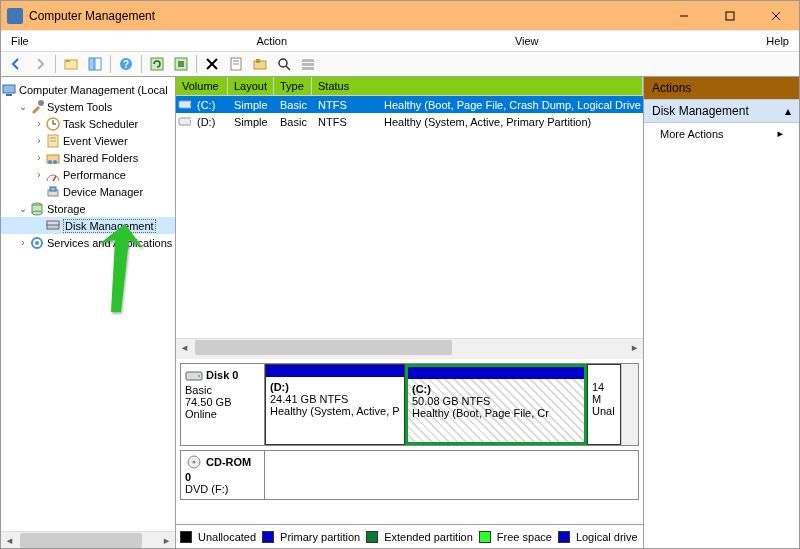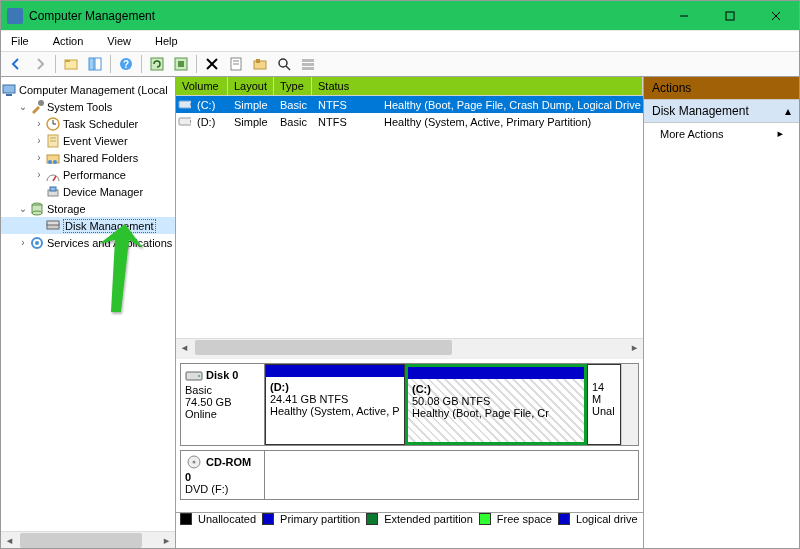--- a/index.html
+++ b/index.html
@@ -10,27 +10,27 @@
     background: #fff;
     width: 800px;
     height: 549px;
     overflow: hidden;
     border: 1px solid #999;
   }
   .titlebar {
     height: 30px;
     display: flex;
     align-items: center;
-    background: #22c55e;
+    background: #fdba74;
     border-bottom: 1px solid #e8e8e8;
   }
   .titlebar .icon { width: 16px; height: 16px; margin: 0 6px; background:#3b78b5; border-radius:2px; position:relative;}
   .titlebar .title { flex: 1; font-size: 12px; }
   .winbtn { width: 46px; height: 30px; display:flex; align-items:center; justify-content:center; color:#000; }
-  .menubar { height: 20px; display:flex; align-items:center; padding: 0 4px; gap:12px; }
+  .menubar { height: 20px; display:flex; align-items:center; padding: 0 4px; gap:4px;justify-content:space-between; }
   .menubar span { padding: 2px 6px; }
   .toolbar { height: 26px; border-top:1px solid #ddd; border-bottom:1px solid #a0a0a0; display:flex; align-items:center; padding: 0 4px; gap:2px; background:#fafafa;}
   .tbtn { width:22px; height:22px; display:flex; align-items:center; justify-content:center; border:1px solid transparent; }
   .tsep { width:1px; height:18px; background:#c0c0c0; margin:0 2px;}
   .main { display:flex; height: calc(549px - 30px - 20px - 26px - 2px); }
   .leftpane { width: 175px; border-right:1px solid #a0a0a0; overflow:hidden; position:relative; background:#fff;}
   .tree { padding: 4px 0; }
   .treerow { display:flex; align-items:center; height:17px; padding-left:0; white-space:nowrap;}
   .treerow .tw { width:12px; text-align:center; color:#666; font-size:10px;}
   .treerow .ticon { width:16px; height:14px; margin-right:2px; display:flex; align-items:center; justify-content:center;}
@@ -56,21 +56,21 @@
   .diskinfo { width:84px; border-right:1px solid #888; padding:4px; background:#fff; font-size:11px;}
   .diskinfo .diskicon { display:inline-block; vertical-align:middle;}
   .diskparts { flex:1; display:flex; position:relative;}
   .part { border:1px solid #333; margin:0; position:relative; padding:2px 4px; font-size:11px; overflow:hidden;}
   .part .pstripe { position:absolute; top:0; left:0; right:0; height:12px;}
   .part .pcontent { padding-top:14px;}
   .part.primary .pstripe { background:#0000c8;}
   .part.selected { border:3px solid #0b9f2f;}
   .hatched { background: repeating-linear-gradient(45deg, #fff, #fff 4px, #ddd 4px, #ddd 6px);}
   
-  .legend { height:36px; border-top:1px solid #a0a0a0; display:flex; padding:0 4px; gap:6px; font-size:11px; background:#fff;}
+  .legend { height:24px; border-top:1px solid #a0a0a0; display:flex; align-items:center; padding:0 4px; gap:6px; font-size:11px; background:#fff;}
   .legend .sw { width:12px; height:12px; display:inline-block; border:1px solid #333;}
   
   .rightpane { width:155px; background:#fff; display:flex; flex-direction:column;}
   .rp-hdr { background:#a16207; border-bottom:1px solid #c8c8c8; padding:4px 8px; font-size:12px;}
   .rp-sect { background:#d6e5f5; border-bottom:1px solid #c8c8c8; padding:4px 8px; display:flex; justify-content:space-between; align-items:center; font-size:12px;}
   .rp-item { padding:4px 16px; display:flex; justify-content:space-between; align-items:center;}
   
   .arrow-annot { position:absolute; pointer-events:none;}
   
   svg.ico { width:16px; height:16px; }

